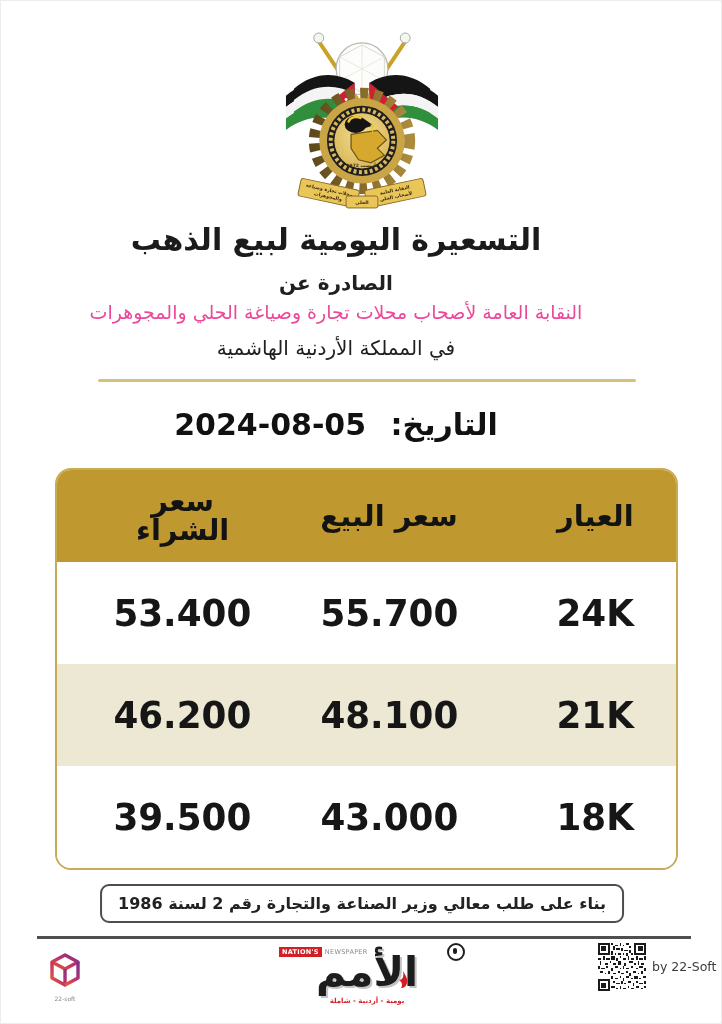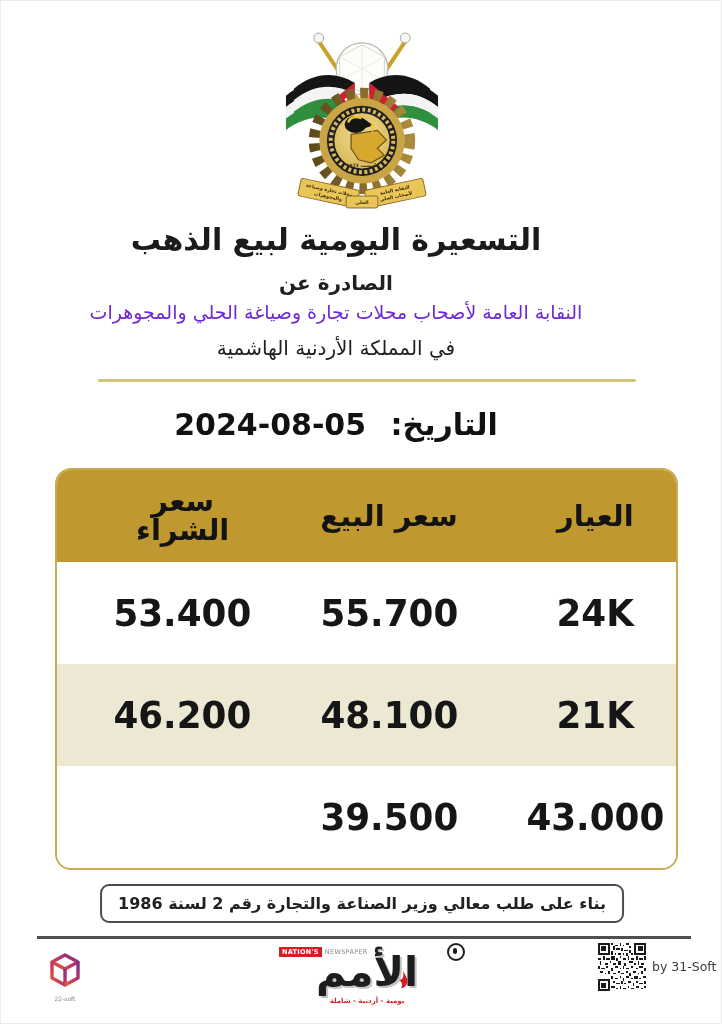--- a/index.html
+++ b/index.html
@@ -7,21 +7,21 @@
     position:relative;width:722px;height:1024px;margin:0 auto;
     background:#ffffff;border:1px solid #ececec;box-sizing:border-box;
     font-family:"DejaVu Sans",sans-serif;overflow:hidden;
   }
   .abs{position:absolute;}
   .center-text{left:0;width:670px;text-align:center;}
   .ar{direction:rtl;font-family:"DejaVu Sans",sans-serif;}
   
   .title{top:221px;font-size:30px;font-weight:600;color:#1b1b1b;letter-spacing:-0.5px;}
   .issued{top:270px;font-size:20px;font-weight:700;color:#202020;}
-  .syndicate{top:300px;font-size:19px;font-weight:500;color:#6d28d9;}
+  .syndicate{top:300px;font-size:19px;font-weight:500;color:#ec4899;}
   .country{top:335px;font-size:20px;font-weight:500;color:#202020;}
   .gold-divider{top:378px;left:97px;width:538px;height:3px;background:#d9c077;border-radius:2px;}
   .date-line{top:406px;font-size:30px;font-weight:700;color:#111;}
   .date-line .lbl{margin-left:14px;}
   
   .table-card{
     left:54px;top:467px;width:623px;height:402px;background:#ffffff;
     border:2px solid #c9ab56;border-radius:16px;overflow:hidden;box-sizing:border-box;
   }
   .t-row{display:grid;grid-template-columns:1fr 1fr 1fr;direction:rtl;align-items:center;text-align:center;}
@@ -149,20 +149,21 @@
       <div class="t-cell"><span class="num">24K</span></div>
       <div class="t-cell"><span class="num">55.700</span></div>
       <div class="t-cell"><span class="num">53.400</span></div>
     </div>
     <div class="t-row t-body-row alt">
       <div class="t-cell"><span class="num">21K</span></div>
       <div class="t-cell"><span class="num">48.100</span></div>
       <div class="t-cell"><span class="num">46.200</span></div>
     </div>
     <div class="t-row t-body-row">
+      <div class="t-cell"><span class="num">18K</span></div>
       <div class="t-cell"><span class="num">43.000</span></div>
       <div class="t-cell"><span class="num">39.500</span></div>
     </div>
   </div>
 
   <div class="abs ar note-box">بناء على طلب معالي وزير الصناعة والتجارة رقم 2 لسنة 1986</div>
 
   <div class="abs footer-line"></div>
 
   <div class="abs cube-wrap">
@@ -222,15 +223,15 @@
                  M17,17h1v1h-1z M19,18h1v2h-1z M21,17h2v1h-2z M24,18h1v1h-1z M26,17h1v2h-1z
                  M8,20h1v2h-1z M10,21h2v1h-2z M13,20h1v1h-1z M15,21h1v2h-1z M17,20h2v1h-2z M20,21h1v1h-1z
                  M22,20h2v2h-2z M25,21h1v1h-1z M27,20h2v1h-2z
                  M9,23h1v1h-1z M11,24h2v1h-2z M14,23h1v2h-1z M16,24h1v1h-1z M18,23h2v1h-2z M21,24h1v2h-1z
                  M23,23h1v1h-1z M25,24h2v1h-2z M28,23h1v2h-1z
                  M8,26h2v1h-2z M11,27h1v1h-1z M13,26h1v2h-1z M15,27h2v1h-2z M18,26h1v1h-1z M20,27h2v1h-2z
                  M23,26h2v1h-2z M26,27h1v1h-1z M28,26h1v1h-1z"></path>
       </g>
     </svg>
   </div>
-  <div class="abs qr-caption">by 31-Soft</div>
+  <div class="abs qr-caption">by 22-Soft</div>
 
 </div>
 
 </body></html>

